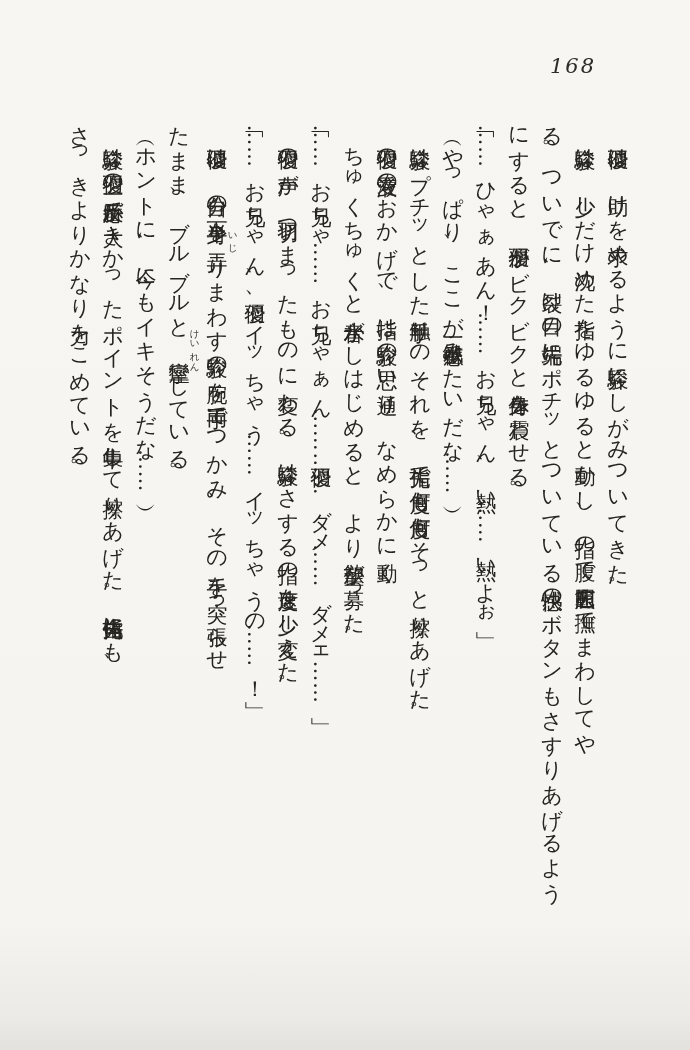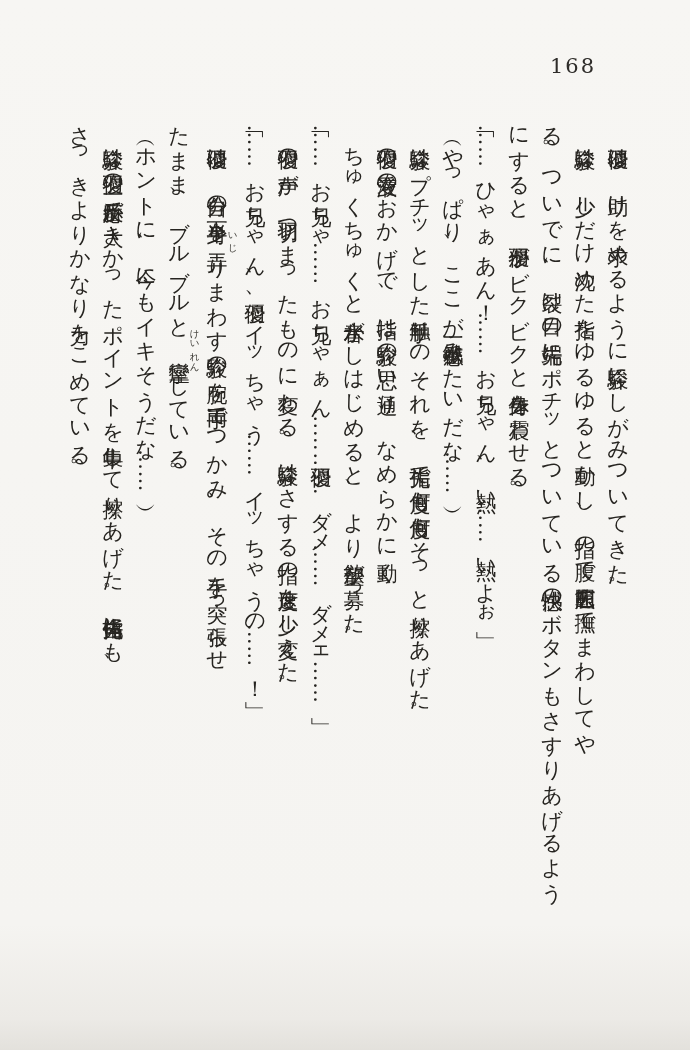--- a/index.html
+++ b/index.html
@@ -18,20 +18,21 @@
     position: absolute;
     inset: 0;
   }
   .page-number {
     position: absolute;
     top: 54px;
     left: 550px;
     font-size: 21px;
     letter-spacing: 2px;
     color: #2e2c29;
+    font-style: italic;
   }
   .text-columns {
     position: absolute;
     top: 112px;
     right: 56px;
     height: 860px;
     writing-mode: vertical-rl;
     text-orientation: mixed;
     font-size: 21px;
     color: #262420;

